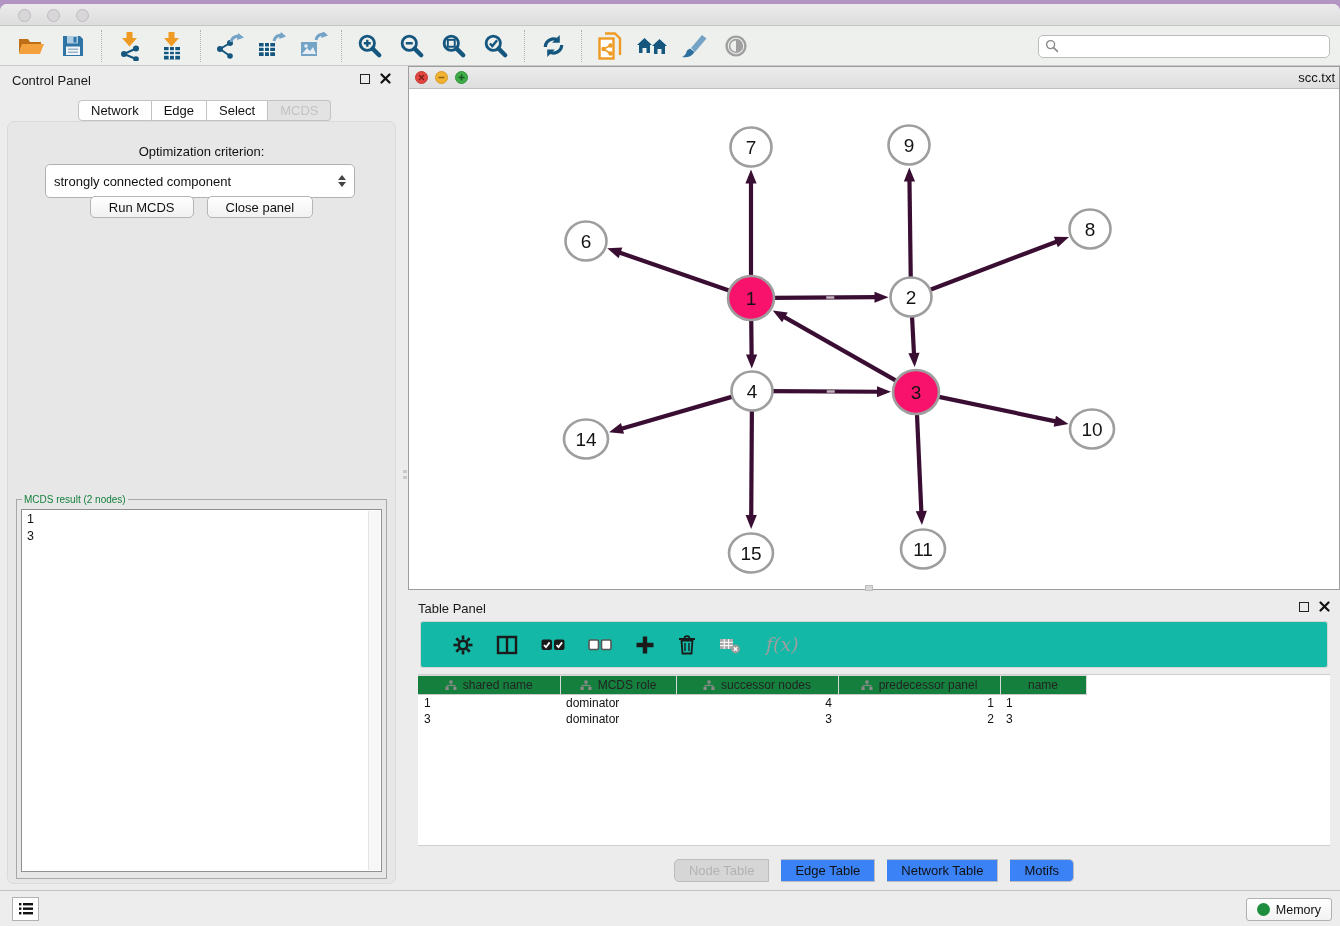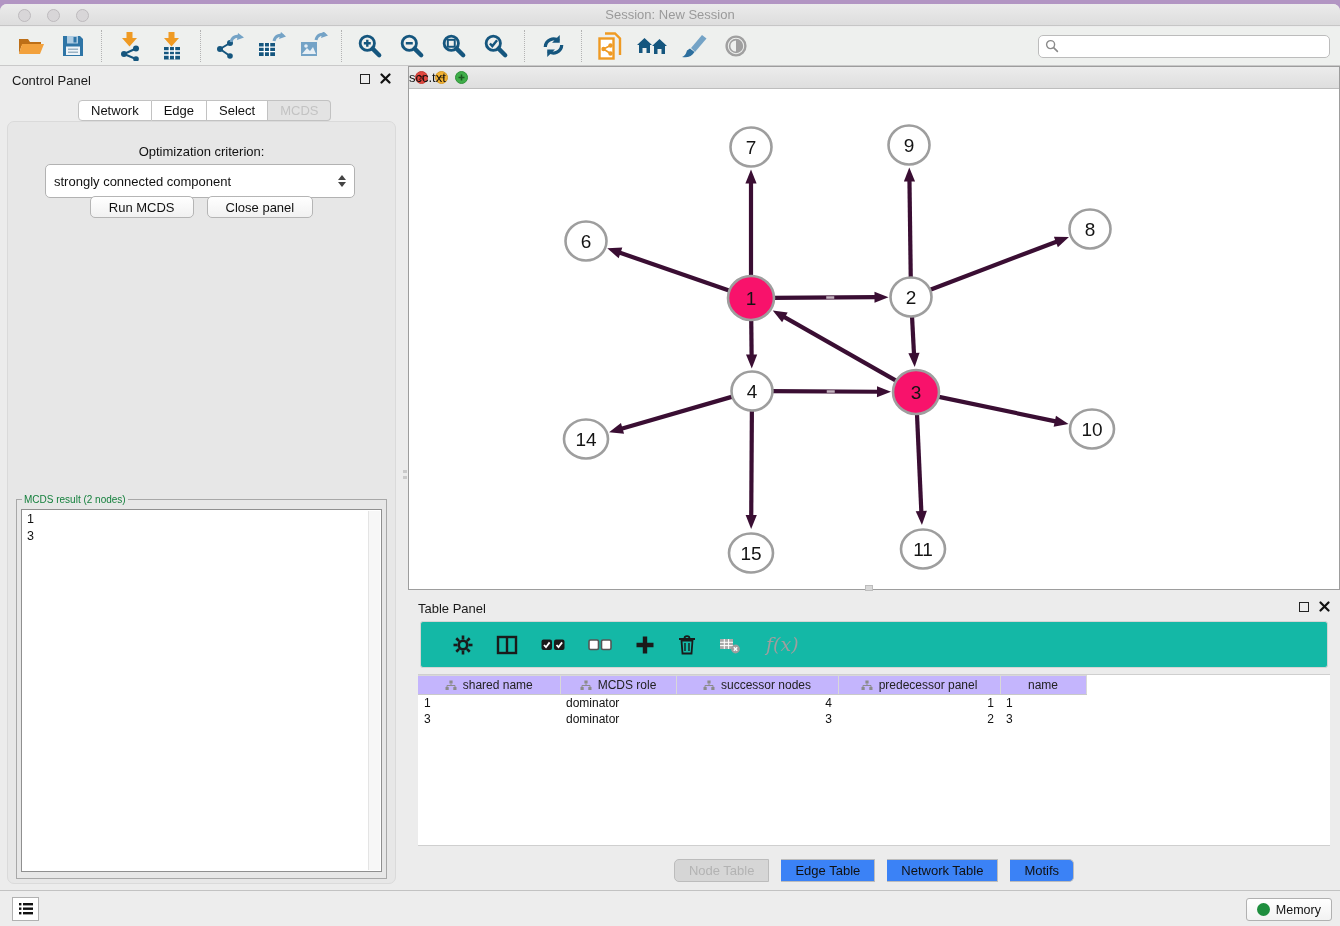--- a/index.html
+++ b/index.html
@@ -90,41 +90,41 @@
   }
   .net-titlebar {
     position:absolute; top:0; left:0; right:0; height:22px;
     background:linear-gradient(#ececec,#dedede); border-bottom:1px solid #bdbdbd;
   }
   .net-traffic { position:absolute; left:6px; top:4px; display:flex; gap:7px; }
   .tl { width:13px; height:13px; border-radius:50%; display:flex; align-items:center; justify-content:center; font-size:9px; font-weight:bold; }
   .tl.red { background:#e2483f; border:1px solid #c23a33; color:#7c1d18; }
   .tl.yel { background:#f3b231; border:1px solid #d49a27; color:#8a6413; }
   .tl.grn { background:#3fae49; border:1px solid #2f9139; color:#1c5a22; }
-  .net-title { position:absolute; left:0; right:16px; top:3px; text-align:left; font-size:13px; color:#111; }
+  .net-title { position:absolute; left:0; right:4px; top:3px; text-align:right; font-size:13px; color:#111; }
   .net-canvas { position:absolute; left:0; top:22px; right:0; bottom:0; background:#fff; }
   .net-resize { position:absolute; left:456px; bottom:-2px; width:8px; height:6px; background:#d8d8d8; border:1px solid #bdbdbd; }
   .split-marks { position:absolute; left:403px; top:466px; width:4px; height:14px; }
   .split-marks div { width:4px; height:3px; background:#c9c9c9; margin-bottom:3px; }
   
   .table-panel { position:absolute; left:408px; top:590px; right:0; bottom:36px; background:#ececec; }
   .table-panel .panel-head .pt { left:10px; }
   .tp-toolbar {
     position:absolute; left:12px; right:12px; top:27px; height:47px;
     background:#14b8a6; border:1px solid #d5d5d5; border-radius:3px;
     display:flex; align-items:center; gap:23px; padding-left:32px;
   }
   .tp-ic { display:flex; align-items:center; justify-content:center; }
   .table-wrap {
     position:absolute; left:10px; right:10px; top:80px; height:172px;
     background:#fff; border-top:1px solid #cfcfcf; border-bottom:1px solid #cfcfcf;
   }
   table.node-table { border-collapse:collapse; table-layout:fixed; }
   table.node-table th {
-    background:#c4b5fd; border-right:1px solid #d8d8d8; border-bottom:1px solid #c9c9c9; border-top:1px solid #d8d8d8;
+    background:#15803d; border-right:1px solid #d8d8d8; border-bottom:1px solid #c9c9c9; border-top:1px solid #d8d8d8;
     font-size:12px; font-weight:normal; color:#222; height:19px; padding:0;text-align:right;
   }
   .th-inner { display:flex; align-items:center; justify-content:center; gap:6px; }
   table.node-table td { font-size:12px; color:#111; height:16px; padding:0 6px; white-space:nowrap; overflow:hidden; }
   td.al-r { text-align:right; padding-right:11px; }
   
   .bottom-tabs { position:absolute; left:0; right:0; bottom:8px; display:flex; justify-content:center;gap:12px; }
   .bt-tab {
     background:#3b82f6; border:1px solid #bcbcbc; border-left:none;
     font-size:13px; padding:3px 14px; color:#111;
@@ -152,21 +152,20 @@
 <body>
 
 <div class="window">
 
   <div class="titlebar">
     <div class="traffic">
       <div class="dot"></div>
       <div class="dot"></div>
       <div class="dot"></div>
     </div>
-    <div class="main-title">Session: New Session</div>
   </div>
 
   <div class="toolbar">
     <div id="main-toolbar-icons" style="display:flex;align-items:center;">
         <div class="tb-btn">
           <svg width="30" height="26" viewBox="0 0 30 26">
             <path d="M3 6h9l2 3h11v4H3z" fill="#bd6f17"></path>
             <path d="M3 6v15l3-10z" fill="#bd6f17"></path>
             <path d="M6 11h22l-4 10H3z" fill="#f2a13c"></path>
           </svg>

